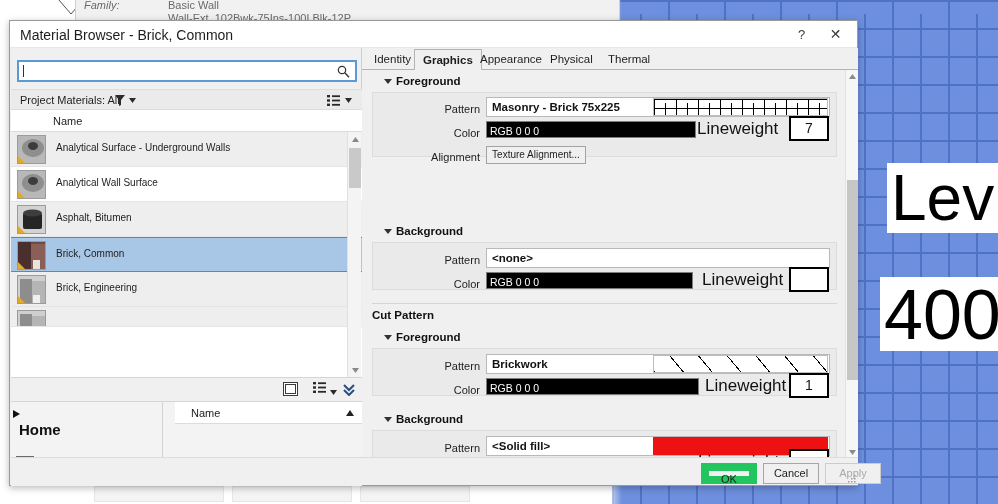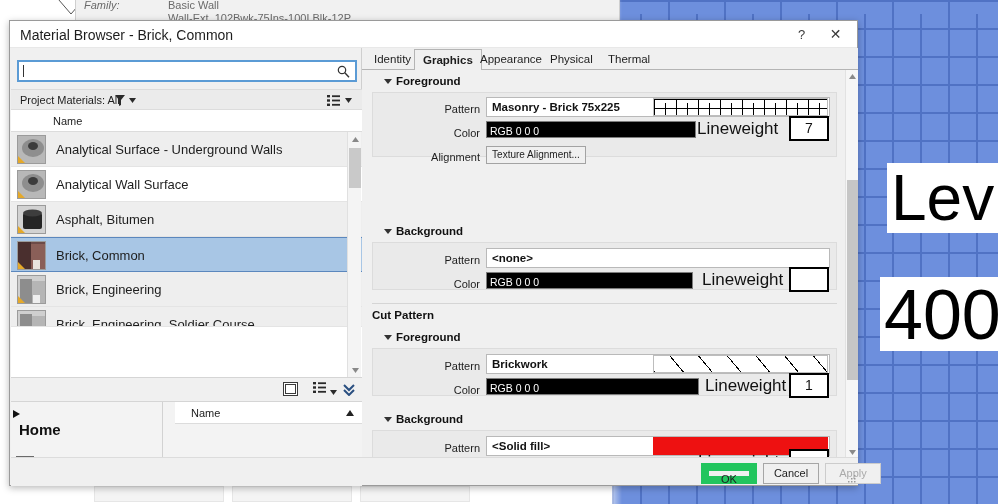--- a/index.html
+++ b/index.html
@@ -137,21 +137,21 @@
     position: relative; height: 35px; border-bottom: 1px solid #e4e4e4;
     background: #ffffff;
   }
   .mat-row.alt { background: #eeeeee; }
   .mat-row.sel { background: #a8c6e5; border-top: 1px solid #5b87bd; border-bottom: 1px solid #5b87bd; }
   .mat-thumb {
     position: absolute; left: 6px; top: 3px; width: 29px; height: 29px;
     border: 1px solid #9b9b9b; overflow: hidden;
   }
   .mat-name {
-    position: absolute; left: 45px; top: 10px; font-size: 13px; color: #1d1d1d; white-space: nowrap;
+    position: absolute; left: 45px; top: 10px; font-size: 10px; color: #1d1d1d; white-space: nowrap;
   }
   .mat-row.clip { height: 20px; overflow: hidden; }
   .mat-row.clip .mat-name { top: 10px; }
 
   .list-scroll {
     position: absolute; right: 0; top: 84px; width: 14px; height: 245px;
     background: #f4f4f4; border-left: 1px solid #e0e0e0;
   }
   .ls-up, .ls-dn {
     position: absolute; left: 0; width: 14px; height: 14px;
@@ -448,21 +448,20 @@
 
 
         <div class="mat-row alt clip">
           <div class="mat-thumb">
             <svg width="29" height="29" viewBox="0 0 29 29">
               <rect width="29" height="29" fill="#cfcfcf"></rect>
               <rect x="2" y="3" width="12" height="26" fill="#8d8d8d"></rect>
               <rect x="14" y="5" width="13" height="24" fill="#b5b5b5"></rect>
             </svg>
           </div>
-          <div class="mat-name">Brick, Engineering, Soldier Course</div>
         </div>
 
       </div>
 
       <div class="list-scroll">
         <div class="ls-up">
           <svg width="7" height="5" viewBox="0 0 7 5">
               <polygon points="3.5,0 7,5 0,5" fill="#888"></polygon>
             </svg>
         </div>

